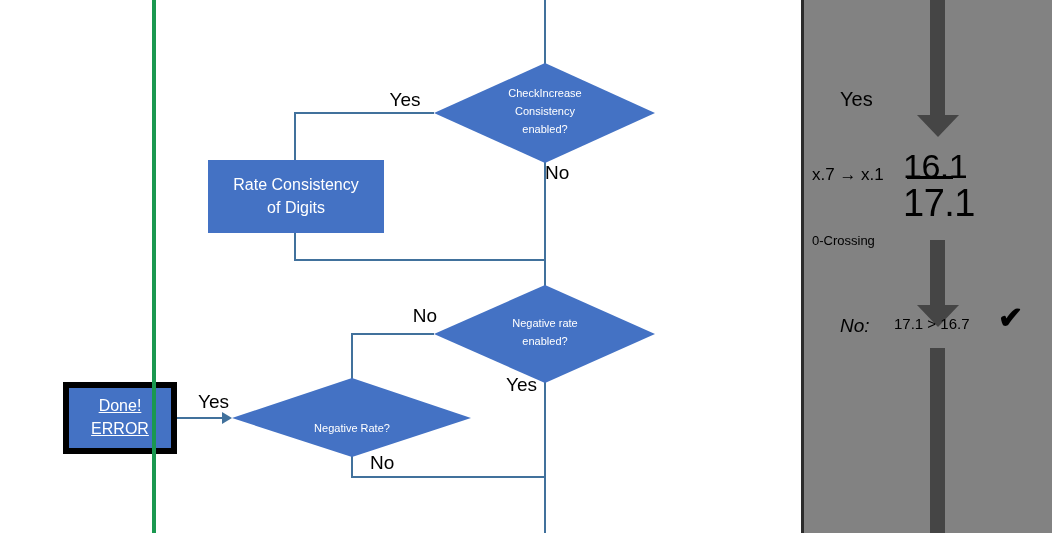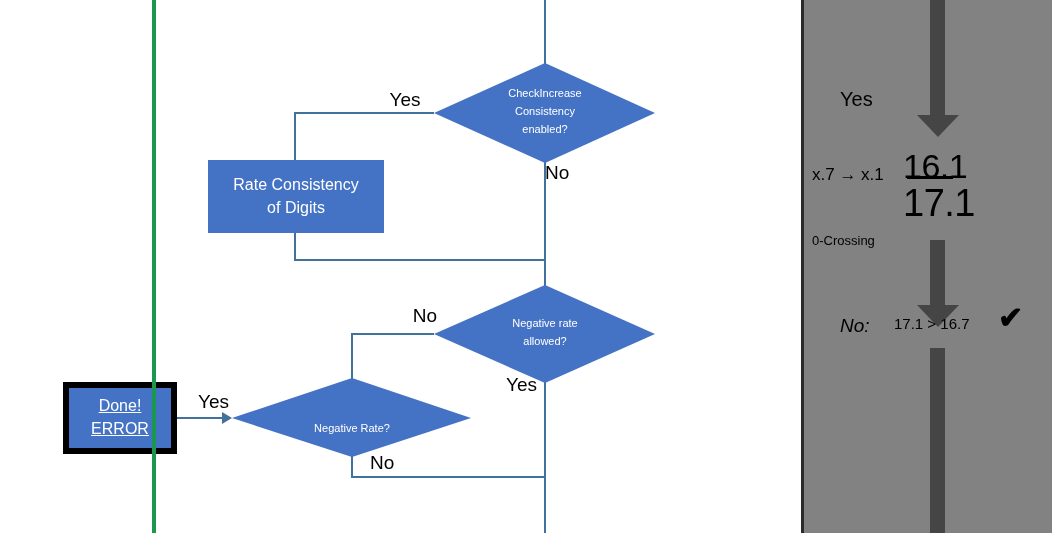--- a/index.html
+++ b/index.html
@@ -88,21 +88,21 @@
     </svg>
 
     <div class="dia-label" style="left:455px;top:84px;width:180px;">CheckIncrease
 Consistency
 enabled?</div>
 
     <div class="box-label" style="left:208px;top:173px;width:176px;">Rate Consistency
 of Digits</div>
 
     <div class="dia-label" style="left:455px;top:314px;width:180px;">Negative rate
-allowed?</div>
+enabled?</div>
 
     <div class="dia-label" style="left:262px;top:419px;width:180px;">Negative Rate?</div>
 
     <div class="box-label" style="left:66px;top:394px;width:108px;text-decoration:underline;">Done!
 ERROR</div>
 
     <div class="edge-label" style="left:380px;top:89px;width:50px;">Yes</div>
 
     <div class="edge-label" style="left:545px;top:162px;width:40px;text-align:left;">No</div>
 

